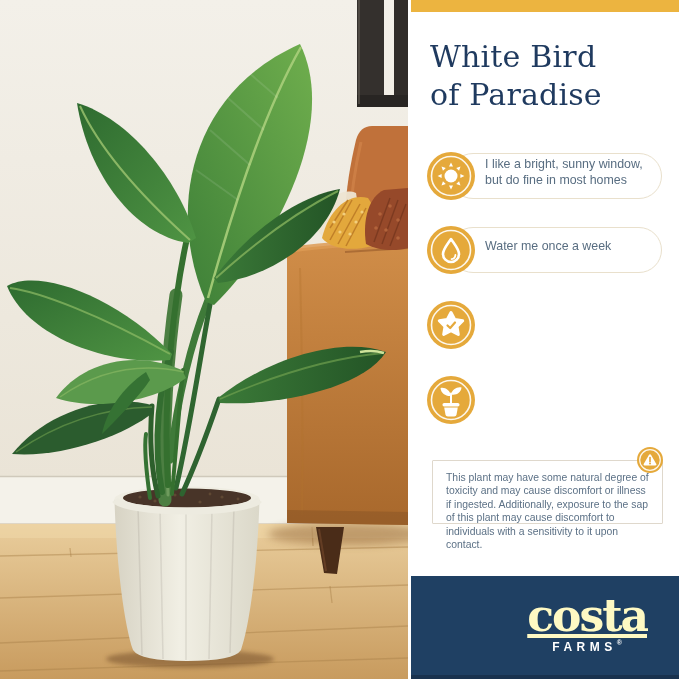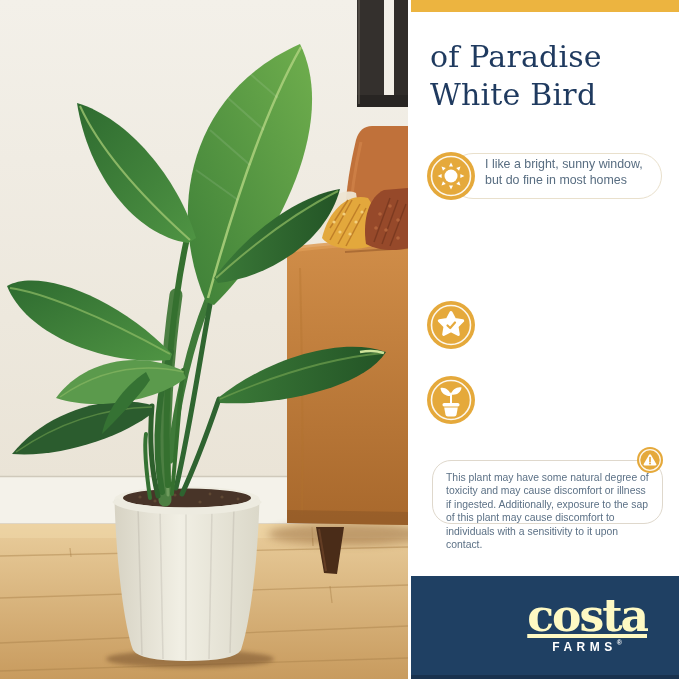--- a/index.html
+++ b/index.html
@@ -13,21 +13,21 @@
   .title{position:absolute;left:22px;top:38px;font-family:"DejaVu Serif",serif;
          font-size:30px;line-height:38px;color:#1F3A5F;letter-spacing:.2px;}
   .feature-row{position:absolute;left:19px;width:243px;height:48px;}
   .row1{top:152px}.row2{top:226px}.row3{top:301px}.row4{top:376px}
   .pill{position:absolute;left:23px;top:1px;width:212px;height:46px;background:#fff;
         border:1px solid #E9E0CC;border-radius:24px;box-sizing:border-box;
         display:flex;align-items:center;padding:0 12px 8px 34px;}
   .pill p{margin:0;font-size:12.4px;line-height:16px;color:#586D81;max-width:172px;}
   .badge{position:absolute;left:0;top:0;width:48px;height:48px;}
   .warnbox{position:absolute;left:24px;top:460px;width:231px;height:64px;box-sizing:border-box;
-           border:1px solid #DFD8CC;border-radius:19px;background:#fff;
+           border:1px solid #DFD8CC;border-radius:1px;background:#fff;
            padding:10px 10px 0 13px;}
   .warnbox p{margin:0;font-size:10.4px;line-height:13.4px;color:#5C7186;}
   .warn-icon{position:absolute;left:229px;top:447px;width:26px;height:26px;}
   .footer{position:absolute;left:3px;right:0;top:576px;bottom:0;background:#1F4063;
           display:flex;align-items:center;justify-content:flex-end;}
   .footer-strip{position:absolute;left:0;right:0;bottom:0;height:4px;background:#19324E;}
   .brand{margin-right:32px;text-align:center;margin-bottom:6px;}
   .brand-name{font-family:"DejaVu Serif",serif;font-weight:bold;font-size:44px;line-height:40px;
               color:#fef9c3;letter-spacing:-2px;text-decoration:underline;}
   .brand-sub{color:#FFFFFF;font-size:12px;font-weight:bold;letter-spacing:4.5px;margin-top:3px;}
@@ -215,22 +215,22 @@
       </g>
 
       <path d="M115,500 A72.5,12.5 0 0 0 259,500" stroke="#EDEBE0" stroke-width="7" fill="none"></path>
     </svg>
   </div>
 
   <div class="panel">
     <div class="goldbar"></div>
 
     <h1 class="title" style="margin:0;font-weight:normal;">
+      <span style="display:block">White Bird</span>
       <span style="display:block">of Paradise</span>
-      <span style="display:block">White Bird</span>
     </h1>
 
     <div class="feature-row row1">
       <div class="pill">
         <p>I like a bright, sunny window, but do fine in most homes</p>
       </div>
       <svg class="badge" viewBox="0 0 48 48">
         <circle cx="24" cy="24" r="24" fill="#E5A93B"></circle>
         <circle cx="24" cy="24" r="19.5" fill="none" stroke="#FFFFFF" stroke-width="1.6" opacity="0.9"></circle>
         <circle cx="24" cy="24" r="6.5" fill="#FFFFFF"></circle>
@@ -240,20 +240,31 @@
           <path d="M24,10.6 L26,14.6 L22,14.6 Z" transform="rotate(90 24 24)"></path>
           <path d="M24,10.6 L26,14.6 L22,14.6 Z" transform="rotate(135 24 24)"></path>
           <path d="M24,10.6 L26,14.6 L22,14.6 Z" transform="rotate(180 24 24)"></path>
           <path d="M24,10.6 L26,14.6 L22,14.6 Z" transform="rotate(225 24 24)"></path>
           <path d="M24,10.6 L26,14.6 L22,14.6 Z" transform="rotate(270 24 24)"></path>
           <path d="M24,10.6 L26,14.6 L22,14.6 Z" transform="rotate(315 24 24)"></path>
         </g>
       </svg>
     </div>
 
+    <div class="feature-row row2">
+      <div class="pill">
+        <p>Water me once a week</p>
+      </div>
+      <svg class="badge" viewBox="0 0 48 48">
+        <circle cx="24" cy="24" r="24" fill="#E5A93B"></circle>
+        <circle cx="24" cy="24" r="19.5" fill="none" stroke="#FFFFFF" stroke-width="1.6" opacity="0.9"></circle>
+        <path d="M24,13 C28,19 32,23.5 32,28 A8,8 0 1 1 16,28 C16,23.5 20,19 24,13 Z" fill="none" stroke="#FFFFFF" stroke-width="2.6" stroke-linejoin="round"></path>
+        <path d="M28.4,29 A4.6,4.6 0 0 1 24.6,33.2" fill="none" stroke="#FFFFFF" stroke-width="1.8" stroke-linecap="round"></path>
+      </svg>
+    </div>
 
     <div class="feature-row row3">
       <svg class="badge" viewBox="0 0 48 48">
         <circle cx="24" cy="24" r="24" fill="#E5A93B"></circle>
         <circle cx="24" cy="24" r="19.5" fill="none" stroke="#FFFFFF" stroke-width="1.6" opacity="0.9"></circle>
         <path d="M24 11.5 L27.8 18.6 L35.7 19.8 L30 25.5 L31.3 33.4 L24 29.7 L16.7 33.4 L18 25.5 L12.3 19.8 L20.2 18.6 Z" fill="#FFFFFF" stroke="#FFFFFF" stroke-width="3" stroke-linejoin="round"></path>
         <path d="M20.5,24.5 L23.2,27 L28,21.5" fill="none" stroke="#E5A93B" stroke-width="2.2" stroke-linecap="round" stroke-linejoin="round"></path>
       </svg>
     </div>
 

